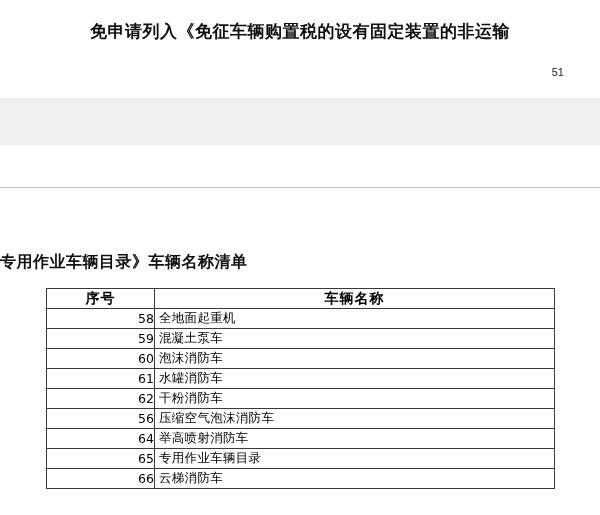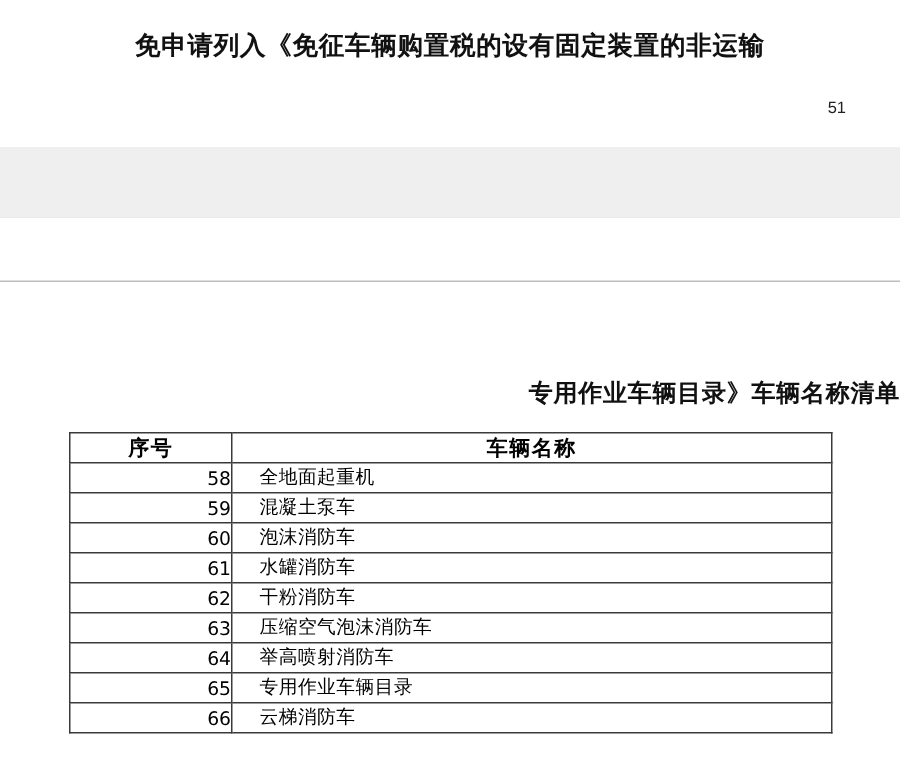--- a/index.html
+++ b/index.html
@@ -71,21 +71,21 @@
     height: 1px;
     background: #bdbdbd;
   }
 
   
   .doc-title {
     position: absolute;
     left: 0;
     top: 252px;
     width: 600px;
-    text-align: right;
+    text-align: left;
     font-size: 16px;
     font-weight: bold;
     letter-spacing: 0.5px;
     font-family: "DejaVu Serif", "Liberation Serif", serif;
     color: #111;
   }
 
   
   .table-wrap {
     position: absolute;
@@ -113,21 +113,21 @@
     letter-spacing: 1px;
     font-size: 14px;
   }
   table.catalog td.seq {
     text-align: right;
     width: 108px;
     margin-left: 16px;
   }
   table.catalog td.name {
     text-align: left;
-    padding-left: 18px;
+    padding-left: 4px;
     letter-spacing: 0.3px;
   }
   col.c-seq { width: 108px; }
   col.c-name { width: 400px; }
 </style>
 </head>
 <body>
 
 <div class="page">
 
@@ -168,21 +168,21 @@
         </tr>
         <tr>
           <td class="seq">61</td>
           <td class="name">水罐消防车</td>
         </tr>
         <tr>
           <td class="seq">62</td>
           <td class="name">干粉消防车</td>
         </tr>
         <tr>
-          <td class="seq">63</td>
+          <td class="seq">56</td>
           <td class="name">压缩空气泡沫消防车</td>
         </tr>
         <tr>
           <td class="seq">64</td>
           <td class="name">举高喷射消防车</td>
         </tr>
         <tr>
           <td class="seq">65</td>
           <td class="name">专用作业车辆目录</td>
         </tr>

